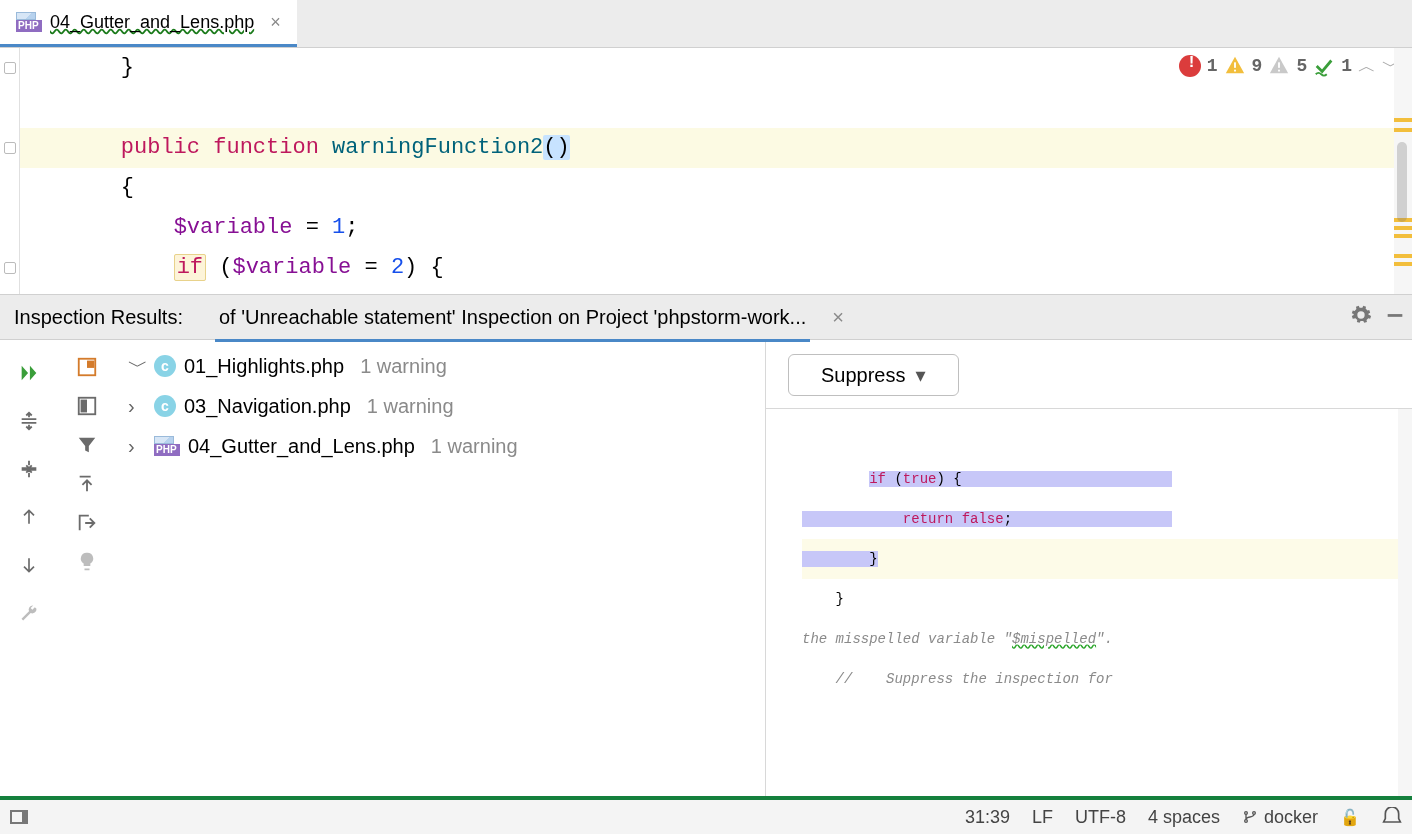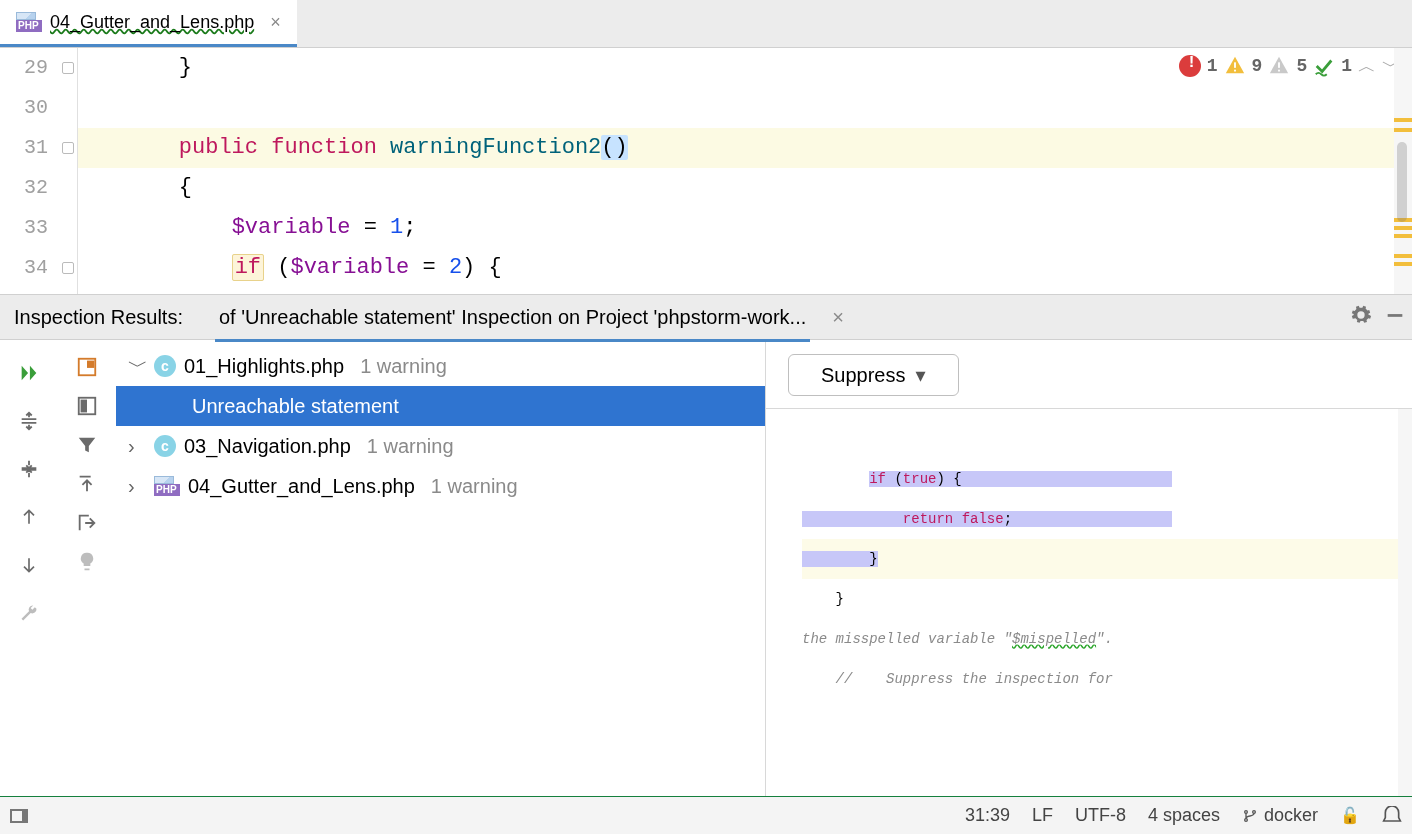--- a/index.html
+++ b/index.html
@@ -77,21 +77,21 @@
 .suppress-btn .tri { color: #555; }
 .preview .code { flex: 1; overflow: hidden; font-size: 14px; line-height: 40px; padding-left: 36px; position: relative; }
 .preview .code .ln { white-space: pre; }
 .hlblock { background: #c7c7f8; }
 .hlrow { background: #fdfbe8; }
 .com { color: #8a8a8a; font-style: italic; }
 .wavy { text-decoration-line: underline; text-decoration-style: wavy; text-decoration-color: #28a428; }
 .preview .stripe2 { position: absolute; right: 0; top: 0; width: 14px; height: 100%; background: #f6f6f6; }
 
 
-.statusbar { height: 38px; background: #f4f4f4; border-top: 1px solid #15803d; display: flex; align-items: center; font-size: 18px; color: #444; padding: 0 10px; gap: 22px; }
+.statusbar { height: 38px; background: #f4f4f4; border-top: 4px solid #15803d; display: flex; align-items: center; font-size: 18px; color: #444; padding: 0 10px; gap: 22px; }
 .statusbar .left { flex: 0 0 auto; display: flex; align-items: center; }
 .statusbar .spacer { flex: 1; }
 .statusbar .cell { cursor: pointer; display: flex; align-items: center; gap: 6px; }
 .sq { width: 18px; height: 14px; border: 2px solid #777; border-right-width: 6px; }
 .lock { font-size: 16px; }
 </style>
 </head>
 <body>
 
 <div class="tabs">
@@ -99,28 +99,20 @@
     <span class="php-icon">
       <span class="page"></span>
         <span class="badge">PHP</span>
     </span>
     <span class="fname underline">04_Gutter_and_Lens.php</span>
     <span class="close">×</span>
   </div>
 </div>
 
 <div class="editor mono">
-  <div class="gutter">
-    <div>29</div>
-    <div>30</div>
-    <div>31</div>
-    <div>32</div>
-    <div>33</div>
-    <div>34</div>
-  </div>
   <div class="fold-col">
     <div class="fold">
         <span class="fold-handle"></span>
       </div>
     <div class="fold"></div>
     <div class="fold">
         <span class="fold-handle"></span>
       </div>
     <div class="fold"></div>
     <div class="fold"></div>
@@ -250,23 +242,20 @@
         </svg></div>
   </div>
 
   <div class="tree">
     <div class="row">
       <span class="caret">﹀</span>
       <span class="c-icon">c</span>
       <span class="fname">01_Highlights.php</span>
       <span class="sub">1 warning</span>
     </div>
-    <div class="row selected indent1">
-      <span class="fname">Unreachable statement</span>
-    </div>
     <div class="row">
       <span class="caret">›</span>
       <span class="c-icon">c</span>
       <span class="fname">03_Navigation.php</span>
       <span class="sub">1 warning</span>
     </div>
     <div class="row">
       <span class="caret">›</span>
       <span class="php-icon">
           <span class="page"></span>

